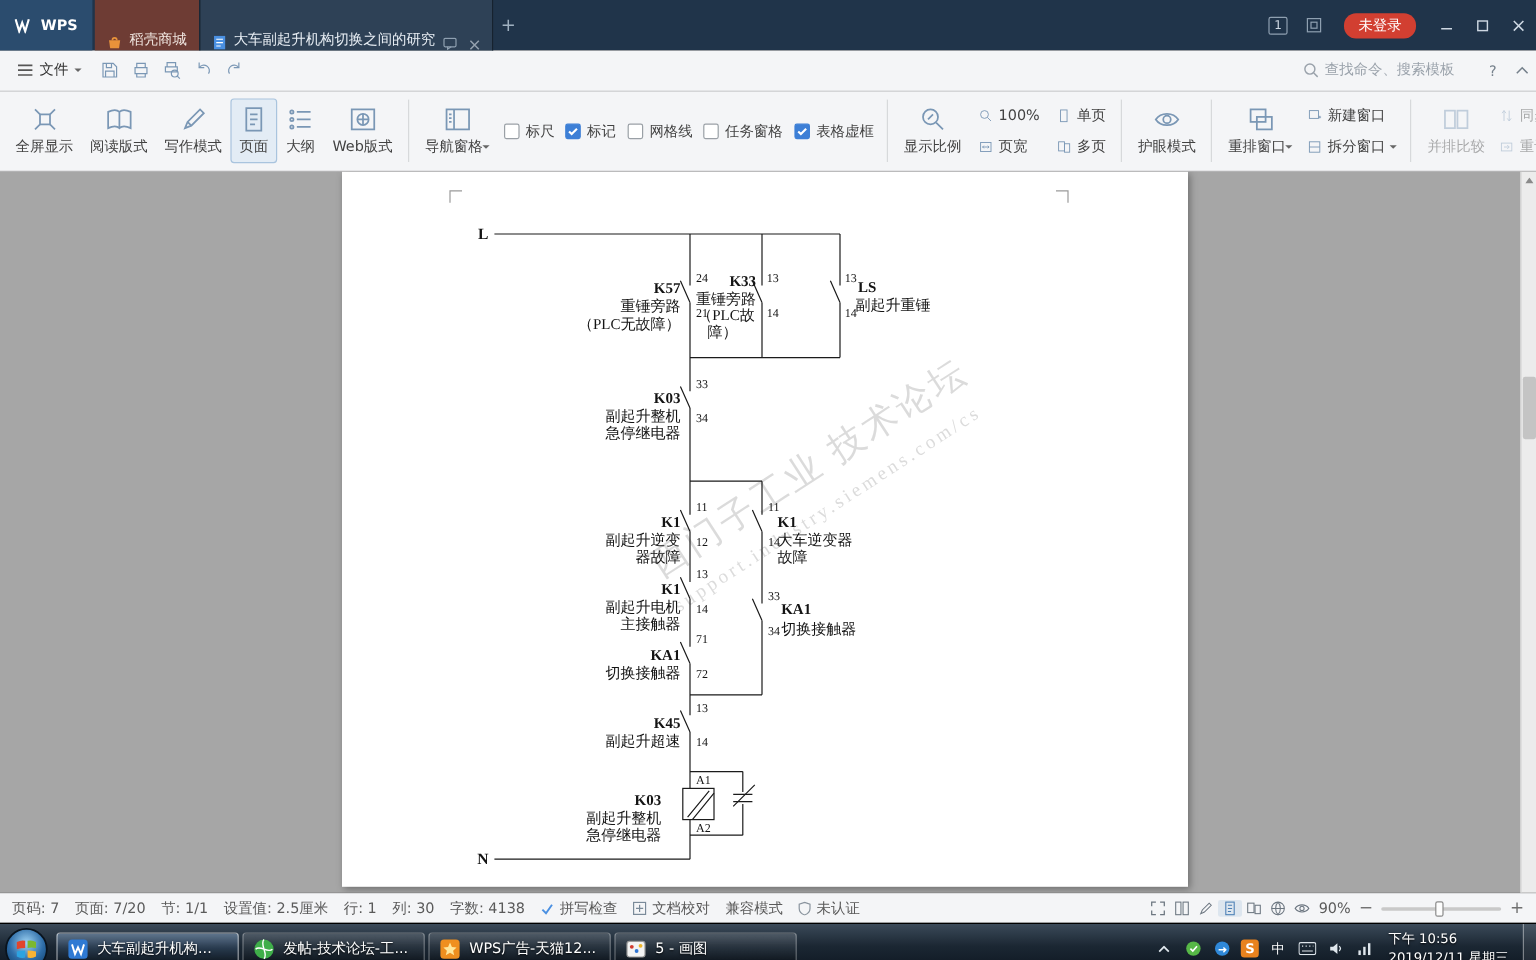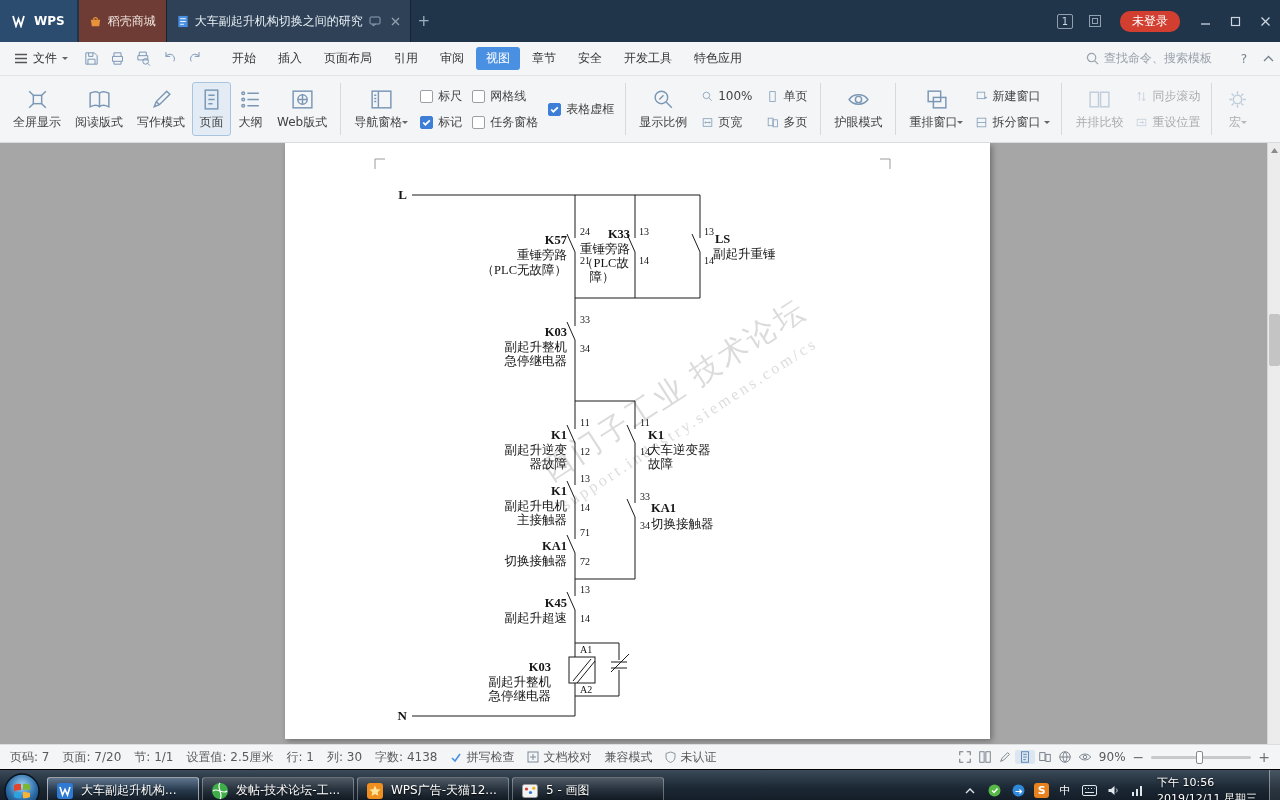--- a/index.html
+++ b/index.html
@@ -3,21 +3,21 @@
 <meta charset="utf-8">
 <style>
   *{margin:0;padding:0;box-sizing:border-box}
   html,body{width:1280px;height:800px;overflow:hidden;background:#000;
     font-family:"DejaVu Sans","Liberation Sans",sans-serif;font-size:12px;-webkit-font-smoothing:antialiased}
   svg{display:block}
 
   
   .titlebar{height:42px;background:#20344a;display:flex;align-items:stretch;color:#cdd7e2}
   .brand{display:flex;align-items:center;gap:6px;padding:0 12px;background:#2b4c6e;color:#fff;font-weight:bold}
-  .ttab{display:flex;align-items:center;gap:6px;padding:0 10px;max-width:250px}
+  .ttab{display:flex;align-items:flex-end;gap:6px;padding:0 10px;max-width:250px}
   .ttab.store{background:#6e3c34;color:#f0e6e0;margin-left:2px}
   .ttab.doc{background:#2e4156;color:#e8eef4;border-left:1px solid #16222f;border-right:1px solid #16222f}
   .ttab .title{white-space:nowrap;overflow:hidden;text-overflow:ellipsis}
   .tclose{margin-left:4px;opacity:.8}
   .newtab{width:26px;display:flex;align-items:center;justify-content:center;color:#9fb0c0;font-size:15px}
   .tspacer{flex:1}
   .msgbox{border:1px solid #8fa0b1;border-radius:2px;font-size:10px;padding:0 4px;line-height:13px;color:#cdd7e2}
   .tbico{display:flex;align-items:center;justify-content:center;width:30px}
   .loginbtn{align-self:center;background:#d23f31;color:#fff;border-radius:10px;padding:2px 12px;margin:0 10px;font-size:12px}
   .winctl{width:30px;display:flex;align-items:center;justify-content:center}
@@ -33,21 +33,21 @@
   .msearch{display:flex;align-items:center;gap:5px;color:#9aa2ab;margin-right:20px}
   .mico{width:24px;display:flex;align-items:center;justify-content:center;color:#76818c}
 
   
   .ribbon{height:67px;background:#f4f5f7;border-bottom:1px solid #d9dadb;display:flex;align-items:center;padding:0 6px}
   .rb{display:flex;flex-direction:column;align-items:center;gap:2px;padding:4px 6px;border-radius:3px;border:1px solid transparent}
   .rb svg{width:25px;height:25px}
   .rb.sel{background:#e3ecf5;border-color:#a9c4de}
   .rl{display:flex;align-items:center;color:#424242;white-space:nowrap}
   .rsep{width:1px;height:52px;background:#d7d9db;margin:0 6px;flex:none}
-  .chkcol{display:flex;flex-direction:column;gap:9px;margin:8px 5px}
+  .chkcol{display:flex;flex-direction:row;gap:9px;margin:8px 5px}
   .chk{display:flex;align-items:center;gap:5px;color:#424242;white-space:nowrap}
   .cb{width:13px;height:13px;border:1px solid #9aa0a6;background:#fff;border-radius:2px;display:flex;align-items:center;justify-content:center;flex:none}
   .cb.on{background:#3d7fd6;border-color:#3d7fd6}
   .zgrid{display:grid;grid-template-columns:auto auto;gap:9px 14px;margin:0 7px}
   .sbtn{display:flex;align-items:center;gap:4px;color:#424242;white-space:nowrap}
   .sbtn svg,.chk svg.ck{width:13px;height:13px}
   .stack{display:flex;flex-direction:column;gap:9px;margin:0 5px}
   .dis{opacity:.42}
   .ric{stroke:#7a97b5;fill:none;stroke-width:1.4}
 
@@ -186,32 +186,20 @@
         <path d="M7 3 V9 H13"></path>
       </svg>
   </div>
   <div class="qico">
     <svg class="ric" width="17" height="17" viewBox="0 0 24 24" stroke="#5a6b7d">
         <path d="M6 16 A6 6 0 1 1 17 9"></path>
         <path d="M17 3 V9 H11"></path>
       </svg>
   </div>
 
-  <nav class="mtabs">
-    <span class="mtab">开始</span>
-    <span class="mtab">插入</span>
-    <span class="mtab">页面布局</span>
-    <span class="mtab">引用</span>
-    <span class="mtab">审阅</span>
-    <span class="mtab active">视图</span>
-    <span class="mtab">章节</span>
-    <span class="mtab">安全</span>
-    <span class="mtab">开发工具</span>
-    <span class="mtab">特色应用</span>
-  </nav>
   <div class="tspacer"></div>
   <div class="msearch">
     <svg width="13" height="13" viewBox="0 0 14 14">
         <circle cx="6" cy="6" r="4.5" fill="none" stroke="#9aa2ab" stroke-width="1.3"></circle>
         <path d="M9.5 9.5 L13 13" stroke="#9aa2ab" stroke-width="1.3"></path>
       </svg>
     <span>查找命令、搜索模板</span>
   </div>
   <div class="mico">?</div>
   <div class="mico">

